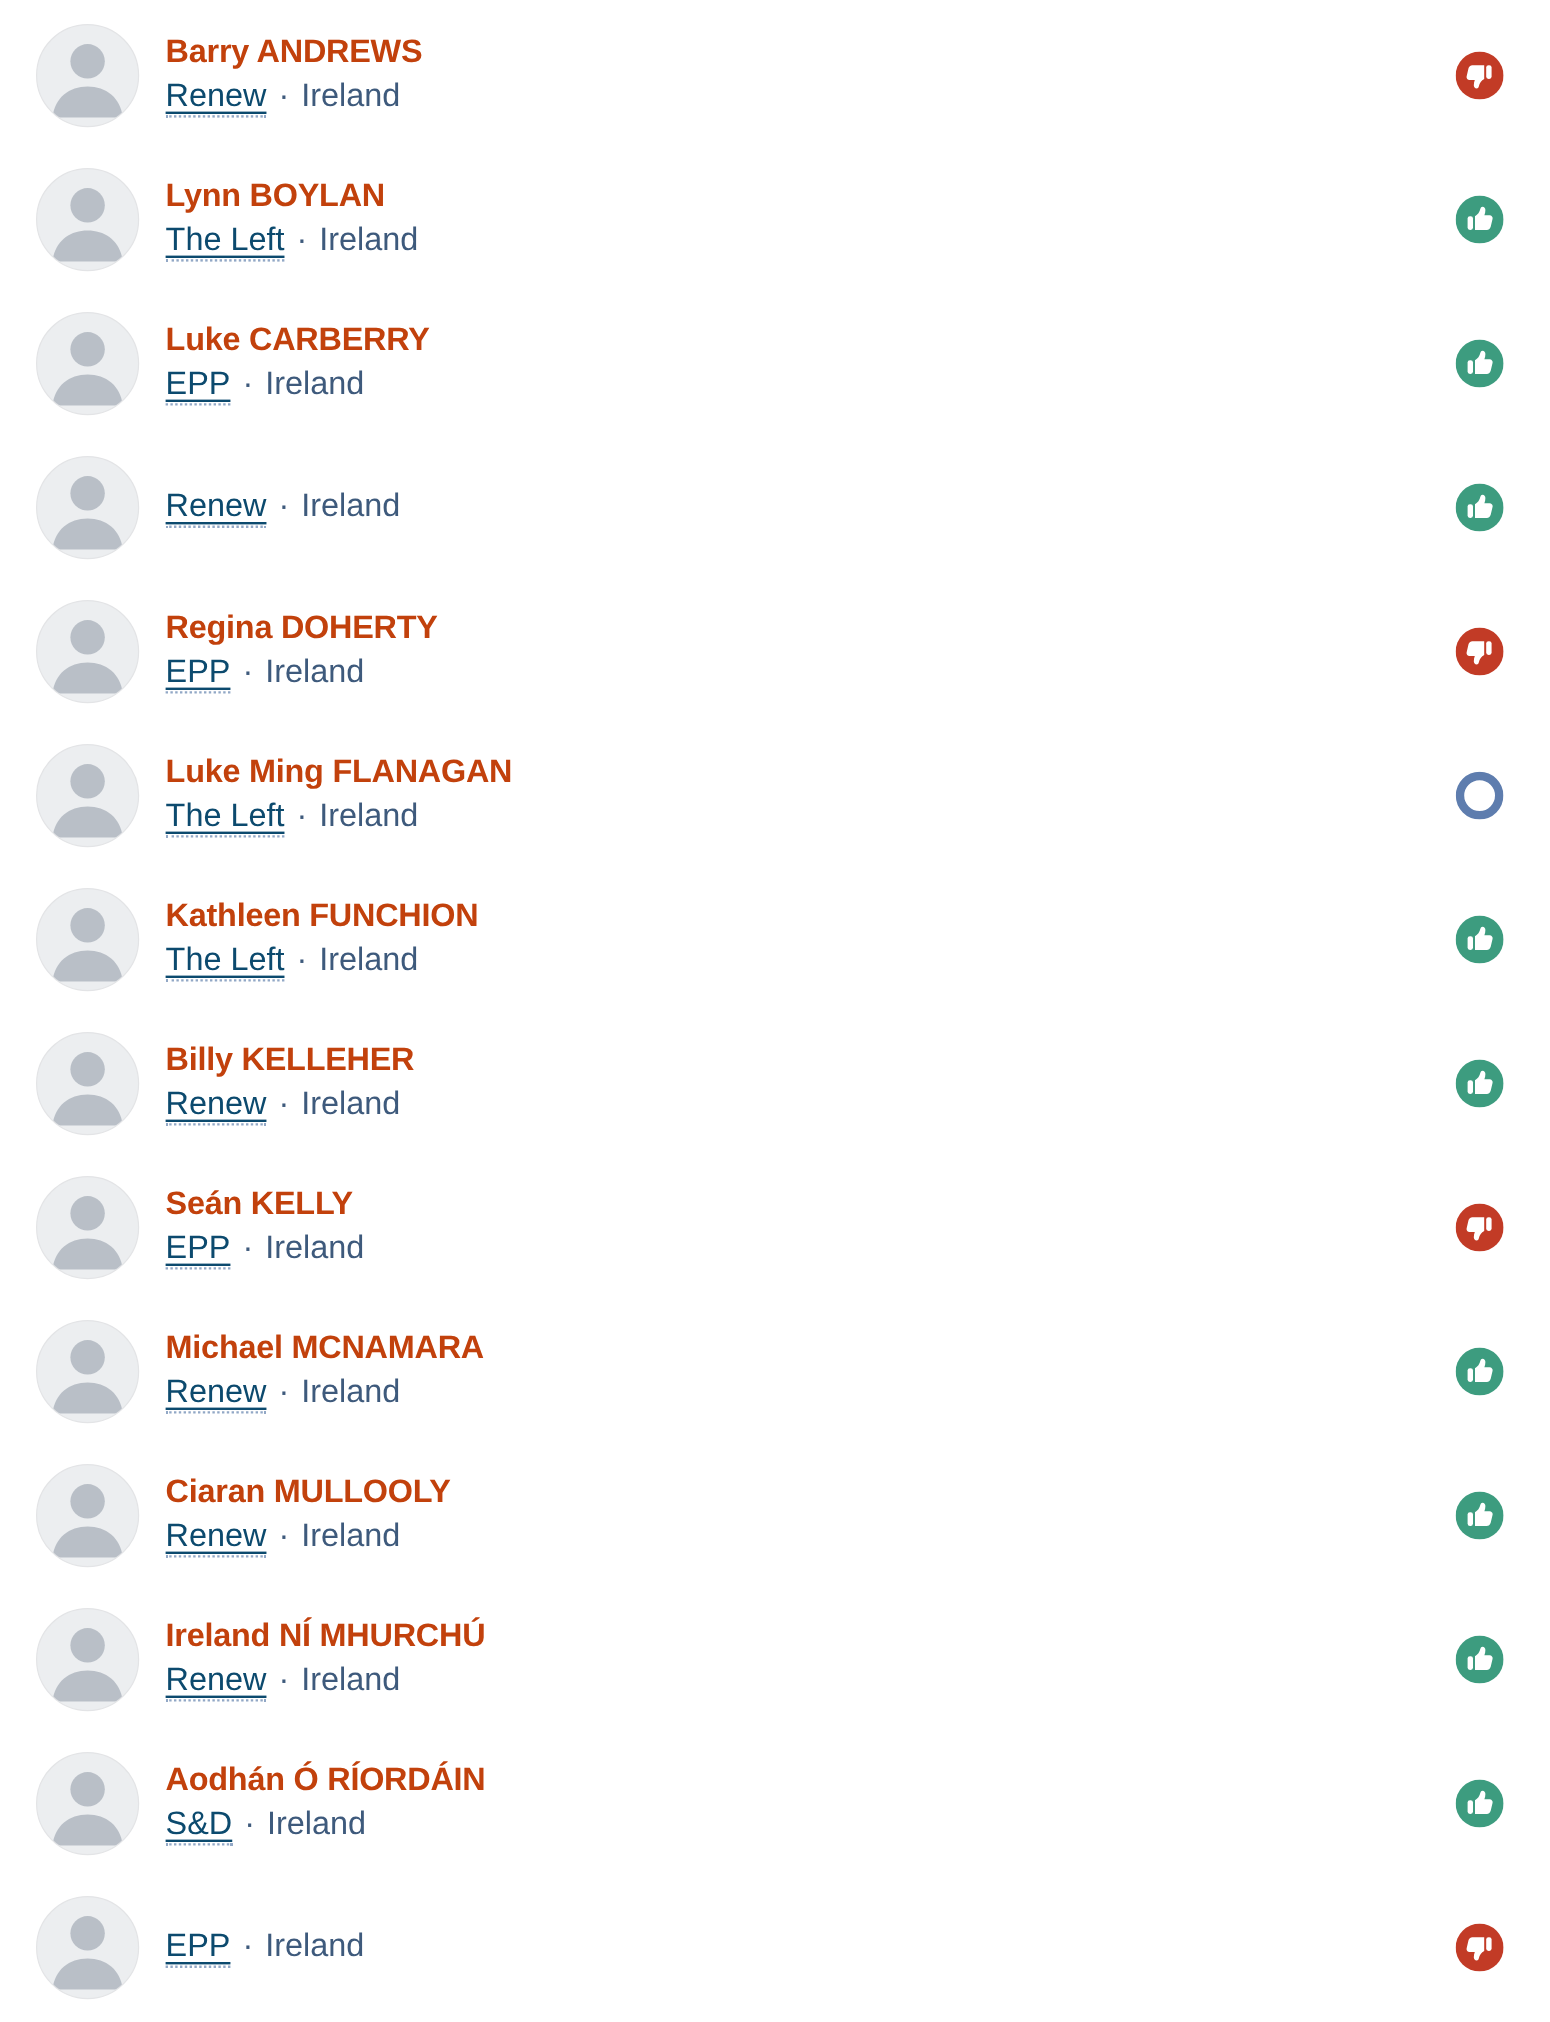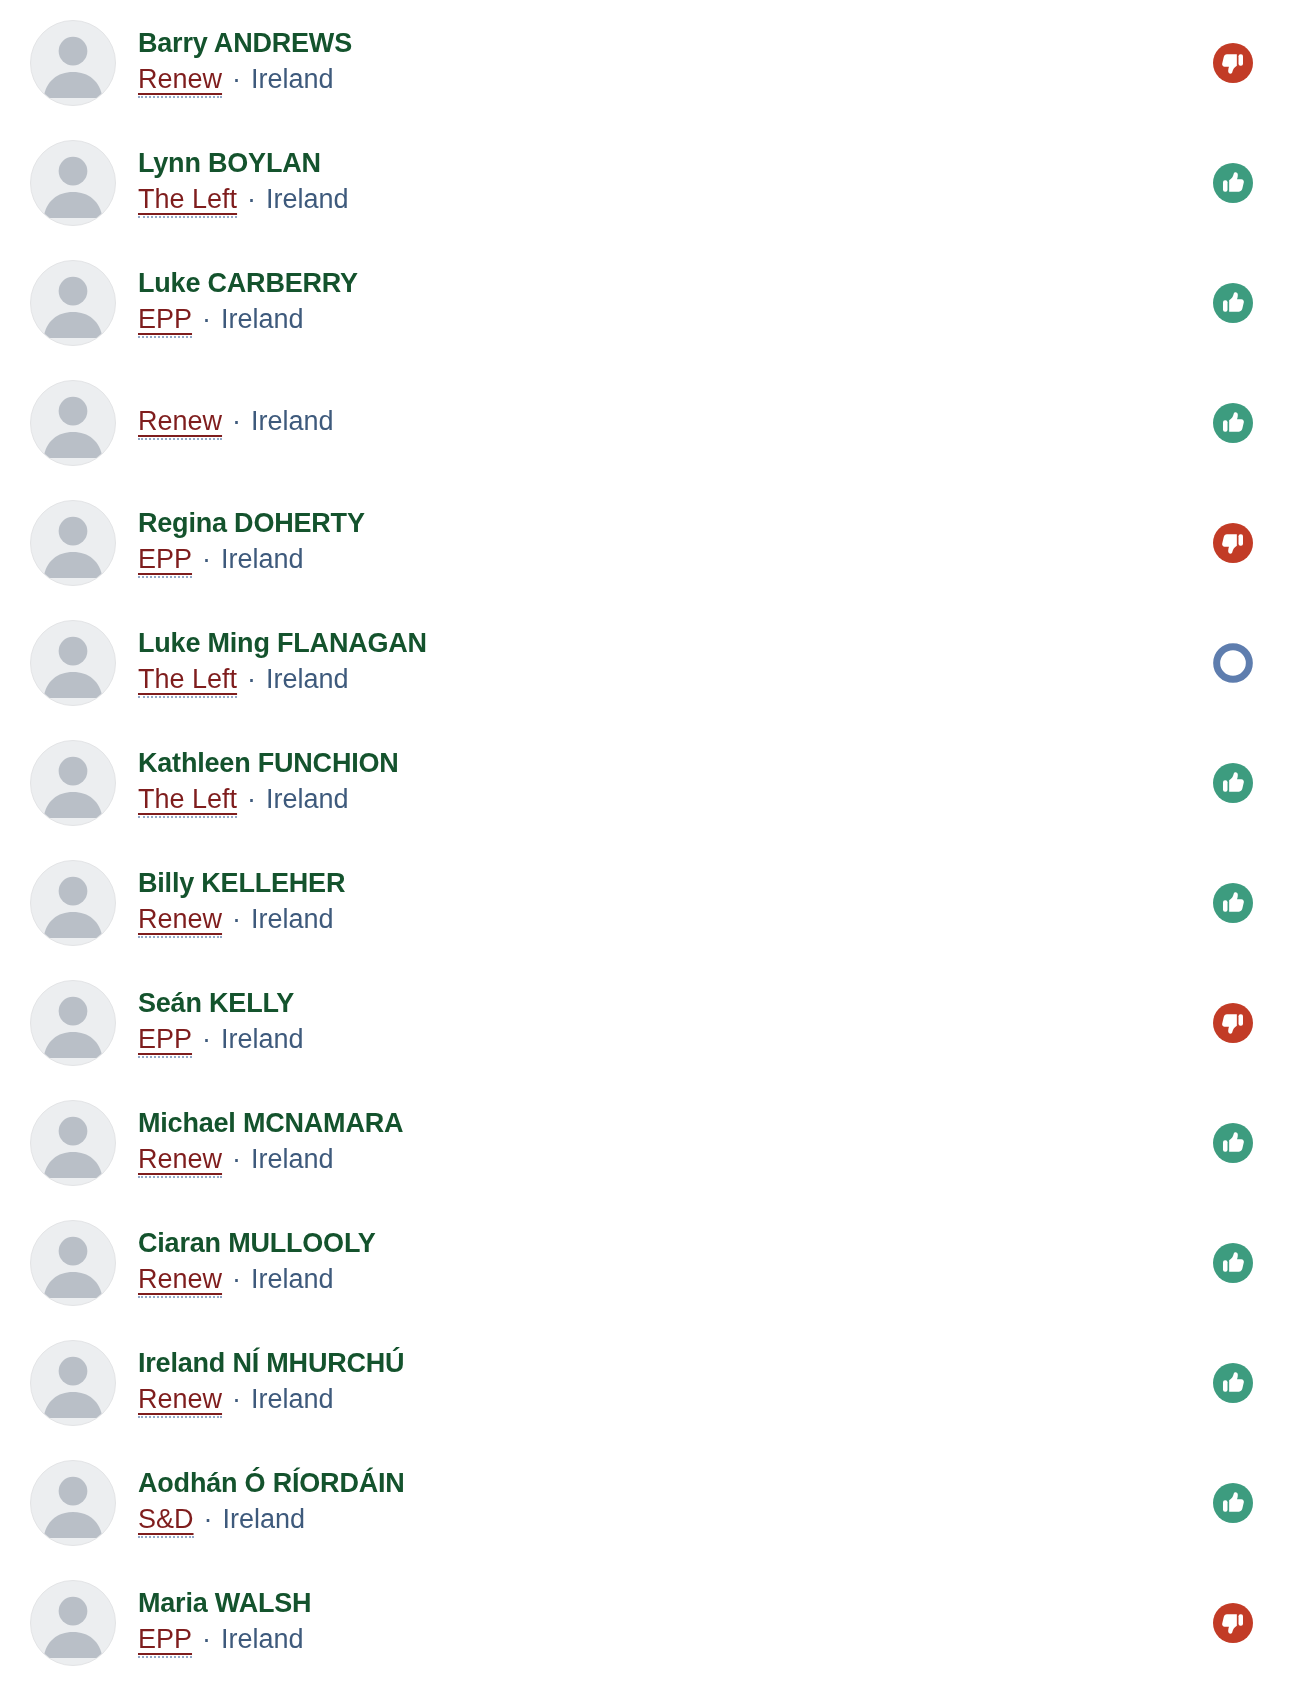--- a/index.html
+++ b/index.html
@@ -40,33 +40,33 @@
     flex: 1;
     margin-left: 22px;
     display: flex;
     flex-direction: column;
     gap: 6px;
     min-width: 0;
   }
   .name {
     font-size: 27px;
     font-weight: 700;
-    color: #14532d;
+    color: #c2410c;
     letter-spacing: -0.2px;
     line-height: 30px;
   }
   .meta {
     font-size: 27px;
     color: #3e5a7c;
     line-height: 30px;
     display: flex;
     align-items: baseline;
   }
   .group {
-    color: #7f1d1d;
+    color: #0c4a6e;
     text-decoration: underline;
     text-decoration-thickness: 1.5px;
     text-underline-offset: 5px;
     border-bottom: 2px dotted #92a8c6;
     padding-bottom: 2px;
     cursor: pointer;
   }
   .sep { margin: 0 10px; }
   .vote {
     flex: none;
@@ -430,21 +430,20 @@
   </li>
 
   <li class="row">
     <span class="avatar">
       <svg viewBox="0 0 24 24" aria-hidden="true">
         <circle cx="12" cy="8.6" r="4.1" fill="#b9bfc7"></circle>
         <path d="M3.6 22c.6-4.8 4-7.4 8.4-7.4s7.8 2.6 8.4 7.4z" fill="#b9bfc7"></path>
       </svg>
     </span>
     <div class="info">
-      <span class="name">Maria WALSH</span>
       <span class="meta">
         <span class="group">EPP</span>
         <span class="sep">·</span>
         <span class="country">Ireland</span>
       </span>
     </div>
     <span class="vote" style="color: rgb(194, 59, 38);">
 
       <svg viewBox="0 0 24 24" aria-hidden="true">
         <circle cx="12" cy="12" r="12" fill="currentColor"></circle>

